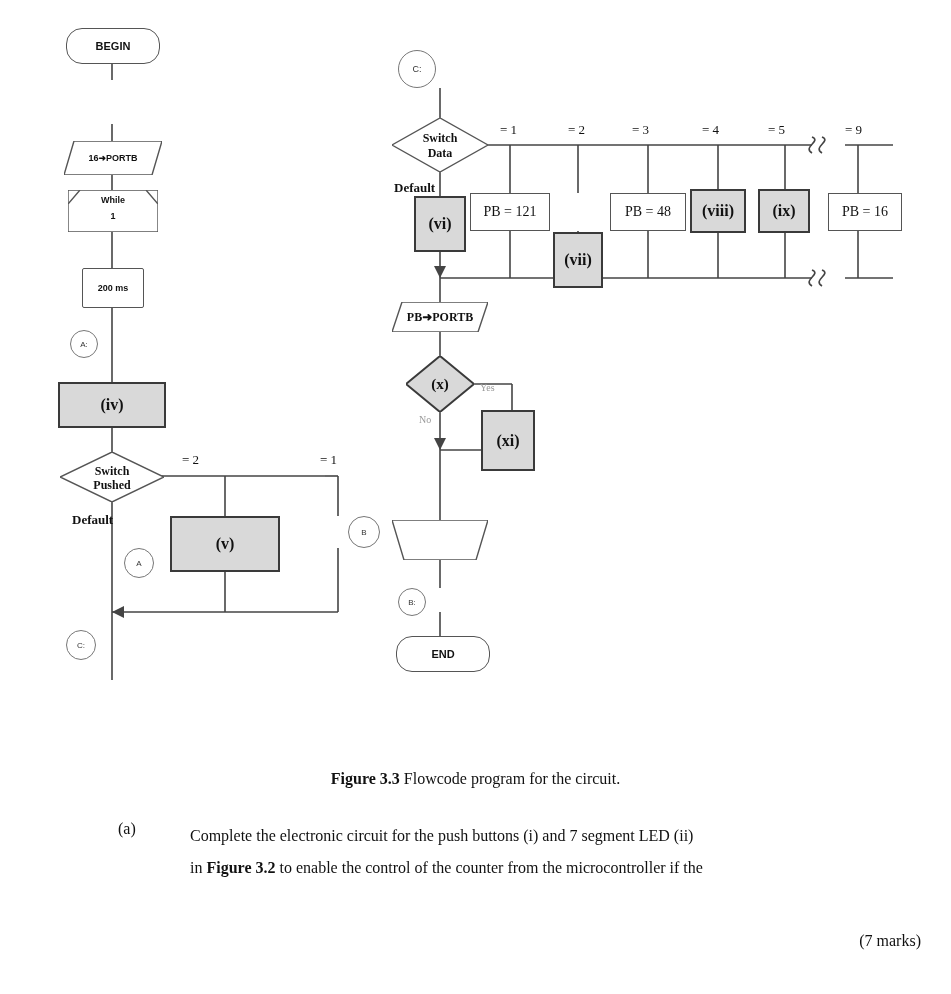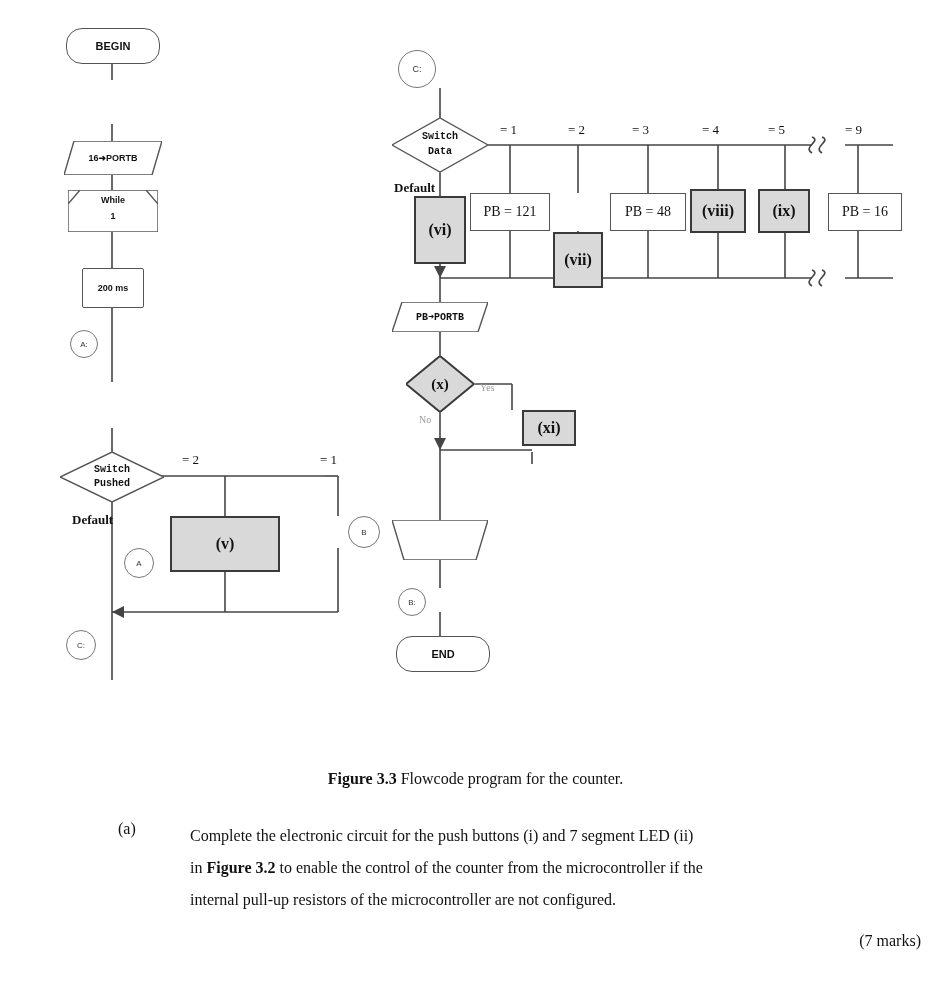--- a/index.html
+++ b/index.html
@@ -9,21 +9,21 @@
     font-family:"Liberation Serif", serif;
     color:#111;
     position:relative;
     overflow:hidden;
   }
   #canvas{position:absolute;left:0;top:0;width:951px;height:994px;border-radius:19px;}
   .node{position:absolute;box-sizing:border-box;display:flex;align-items:center;justify-content:center;text-align:center;background:#ffffff;border:1px solid #555;}
   .proc{border:1px solid #555;}
   .proc.grey{background:#d9d9d9;border:2px solid #3a3a3a;font-weight:bold;}
   .small{font-family:"Liberation Sans", sans-serif;font-size:9px;font-weight:bold;}
-  .smaller{font-family:Liberation Mono, monospace;font-size:10px;font-weight:bold;}
+  .smaller{font-family:Liberation Serif, serif;font-size:12px;font-weight:bold;}
   .cap{position:absolute;border:1px solid #555;border-radius:16px;background:#fff;display:flex;align-items:center;justify-content:center;font-family:"Liberation Sans", sans-serif;font-size:11px;font-weight:bold;}
   .conn{position:absolute;border:1px solid #777;border-radius:50%;background:#fff;display:flex;align-items:center;justify-content:center;font-family:"Liberation Sans", sans-serif;font-size:8px;color:#333;}
   .eqlabel{position:absolute;font-family:"Liberation Serif", serif;font-size:13px;color:#111;}
   .figcap{position:absolute;left:0;top:770px;width:951px;text-align:center;font-size:16px;}
   .figcap b{font-weight:bold;}
   .qlabel{position:absolute;left:118px;top:820px;font-size:16px;}
   .qtext{position:absolute;left:190px;top:820px;width:690px;font-size:16px;line-height:32px;text-align:justify;}
   .marks{position:absolute;right:30px;top:932px;font-size:16px;}
   svg{position:absolute;left:0;top:0;}
 </style>
@@ -125,20 +125,21 @@
     <div style="position:absolute;left:0;top:5px;width:90px;text-align:center;" class="small">While</div>
     <div style="position:absolute;left:0;top:21px;width:90px;text-align:center;" class="small">1</div>
   </div>
 
   <div class="node" style="left:82px;top:268px;width:62px;height:40px;border-radius:2px;">
     <span class="small">200 ms</span>
   </div>
 
   <div class="conn" style="left:70px;top:330px;width:26px;height:26px;">A:</div>
 
+  <div class="node proc grey" style="left:58px;top:382px;width:108px;height:46px;">(iv)</div>
 
   <div style="position:absolute;left:60px;top:452px;width:104px;height:50px;">
     <svg width="104" height="50">
         <polygon points="52,0 104,25 52,50 0,25" fill="#fff" stroke="#555" stroke-width="1.4"></polygon>
       </svg>
     <div style="position:absolute;left:0;top:12px;width:104px;text-align:center;" class="smaller">Switch</div>
     <div style="position:absolute;left:0;top:26px;width:104px;text-align:center;" class="smaller">Pushed</div>
   </div>
 
   <div class="eqlabel small" style="left:72px;top:512px;color:#111;">Default</div>
@@ -166,21 +167,21 @@
 
   <div class="eqlabel small" style="left:394px;top:180px;">Default</div>
 
   <div class="eqlabel" style="left:500px;top:122px;">= 1</div>
   <div class="eqlabel" style="left:568px;top:122px;">= 2</div>
   <div class="eqlabel" style="left:632px;top:122px;">= 3</div>
   <div class="eqlabel" style="left:702px;top:122px;">= 4</div>
   <div class="eqlabel" style="left:768px;top:122px;">= 5</div>
   <div class="eqlabel" style="left:845px;top:122px;">= 9</div>
 
-  <div class="node proc grey" style="left:414px;top:196px;width:52px;height:68px;">(vi)</div>
+  <div class="node proc grey" style="left:414px;top:196px;width:52px;height:56px;">(vi)</div>
 
   <div class="node" style="left:470px;top:193px;width:80px;height:38px;font-size:14px;">PB = 121</div>
 
   <div class="node proc grey" style="left:553px;top:189px;width:50px;height:56px;margin-top:43px;">(vii)</div>
 
   <div class="node" style="left:610px;top:193px;width:76px;height:38px;font-size:14px;">PB = 48</div>
 
   <div class="node proc grey" style="left:690px;top:189px;width:56px;height:44px;">(viii)</div>
 
   <div class="node proc grey" style="left:758px;top:189px;width:52px;height:44px;">(ix)</div>
@@ -196,36 +197,35 @@
 
   <div style="position:absolute;left:406px;top:356px;width:68px;height:56px;">
     <svg width="68" height="56">
         <polygon points="34,0 68,28 34,56 0,28" fill="#d9d9d9" stroke="#3a3a3a" stroke-width="2"></polygon>
       </svg>
     <div style="position:absolute;left:0;top:0;width:68px;height:56px;display:flex;align-items:center;justify-content:center;font-weight:bold;font-size:15px;">(x)</div>
   </div>
   <div class="eqlabel" style="left:480px;top:382px;font-size:10px;color:#999;">Yes</div>
   <div class="eqlabel" style="left:419px;top:414px;font-size:10px;color:#999;">No</div>
 
-  <div class="node proc grey" style="left:522px;top:410px;width:54px;height:36px;">(xi)</div>
+  <div class="node proc grey" style="left:481px;top:410px;width:54px;height:61px;">(xi)</div>
 
   <div style="position:absolute;left:392px;top:520px;width:96px;height:40px;">
     <svg width="96" height="40">
         <polygon points="0,0 96,0 84,40 12,40" fill="#fff" stroke="#555" stroke-width="1.4"></polygon>
       </svg>
   </div>
 
   <div class="conn" style="left:398px;top:588px;width:26px;height:26px;">B:</div>
 
   <div class="cap" style="left:396px;top:636px;width:92px;height:34px;">END</div>
 </div>
 
 <div class="figcap">
-  <b>Figure 3.3</b><span> Flowcode program for the counter.</span>
+  <b>Figure 3.3</b><span> Flowcode program for the circuit.</span>
 </div>
 
 <div class="qlabel">(a)</div>
 <div class="qtext">
   <span>Complete the electronic circuit for the push buttons (i) and 7 segment LED (ii)</span><br>
   <span>in </span><b>Figure 3.2</b><span> to enable the control of the counter from the microcontroller if the</span><br>
-  <span>internal pull-up resistors of the microcontroller are not configured.</span>
 </div>
 <div class="marks">(7 marks)</div>
 
 </body></html>

